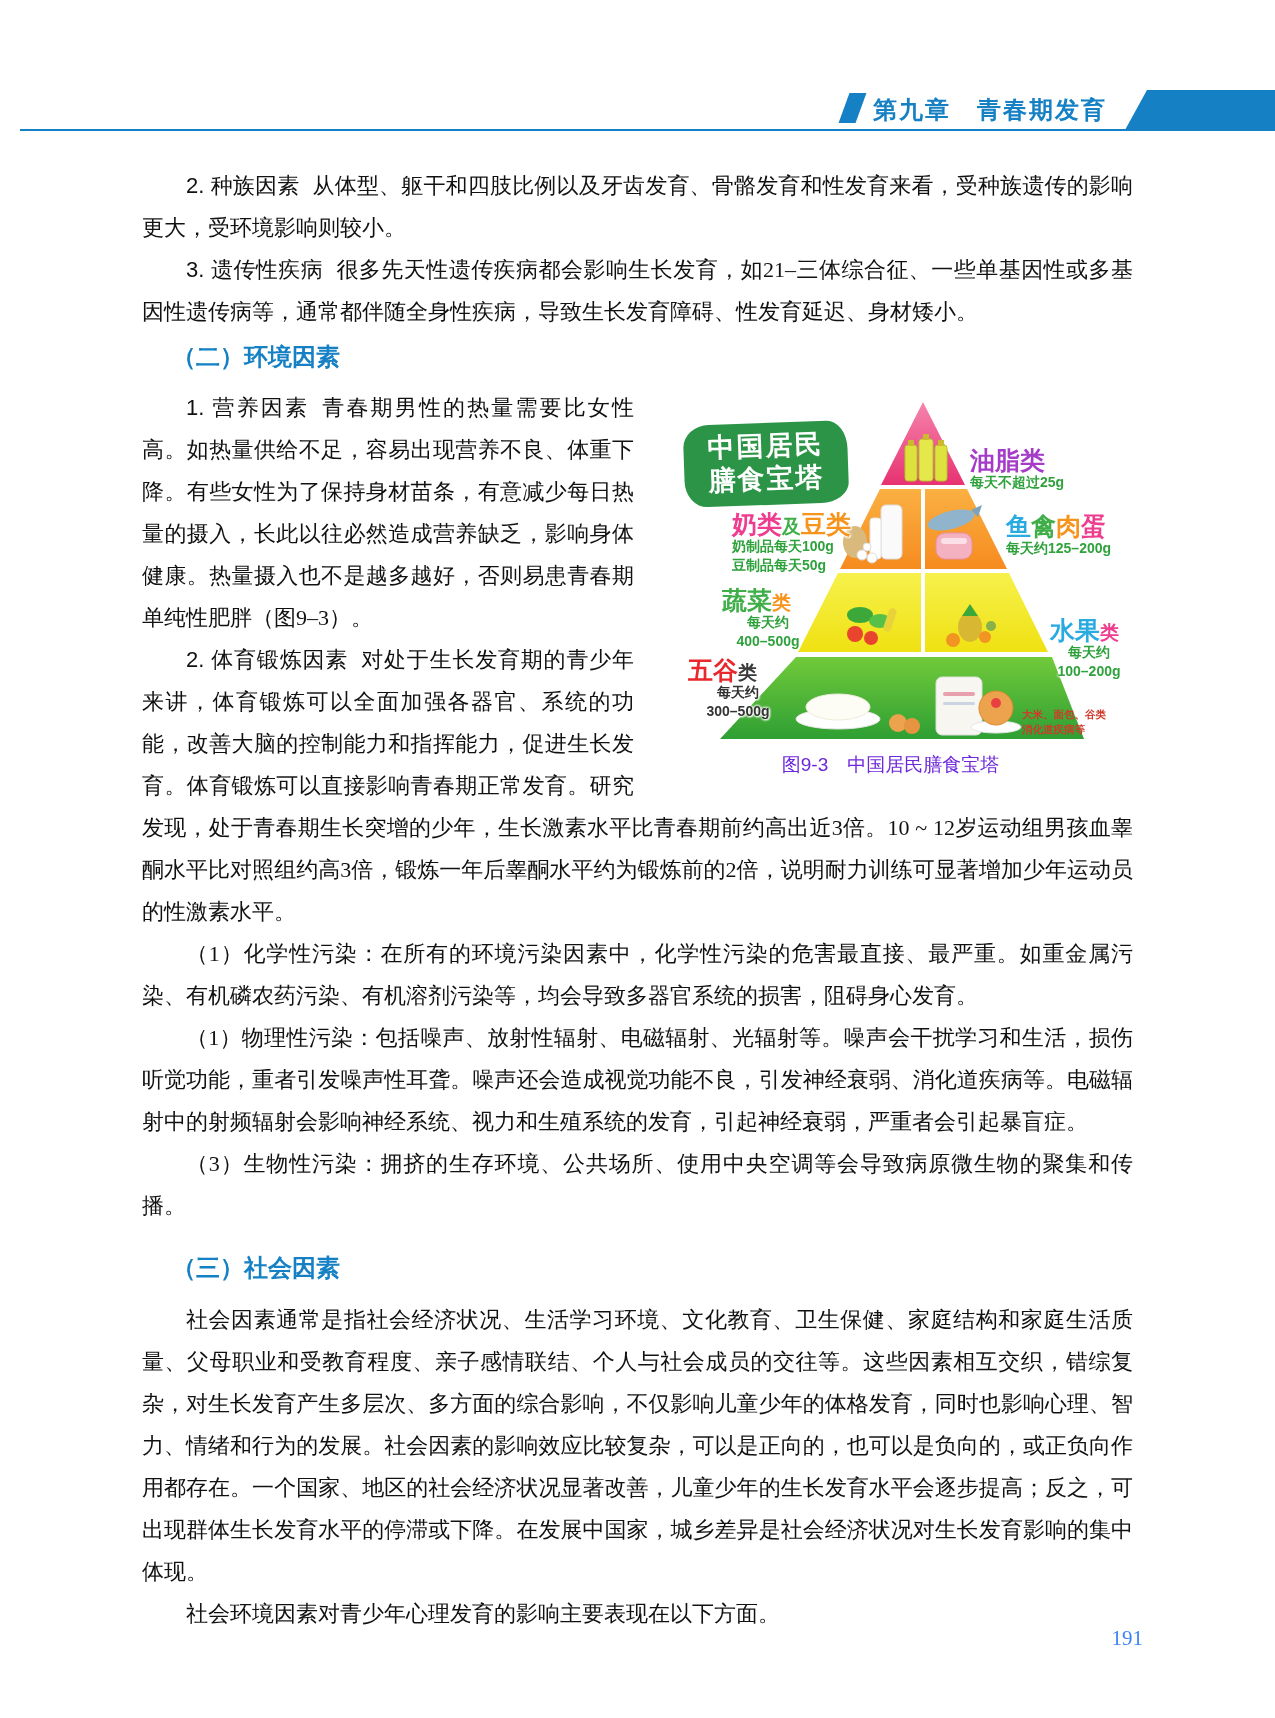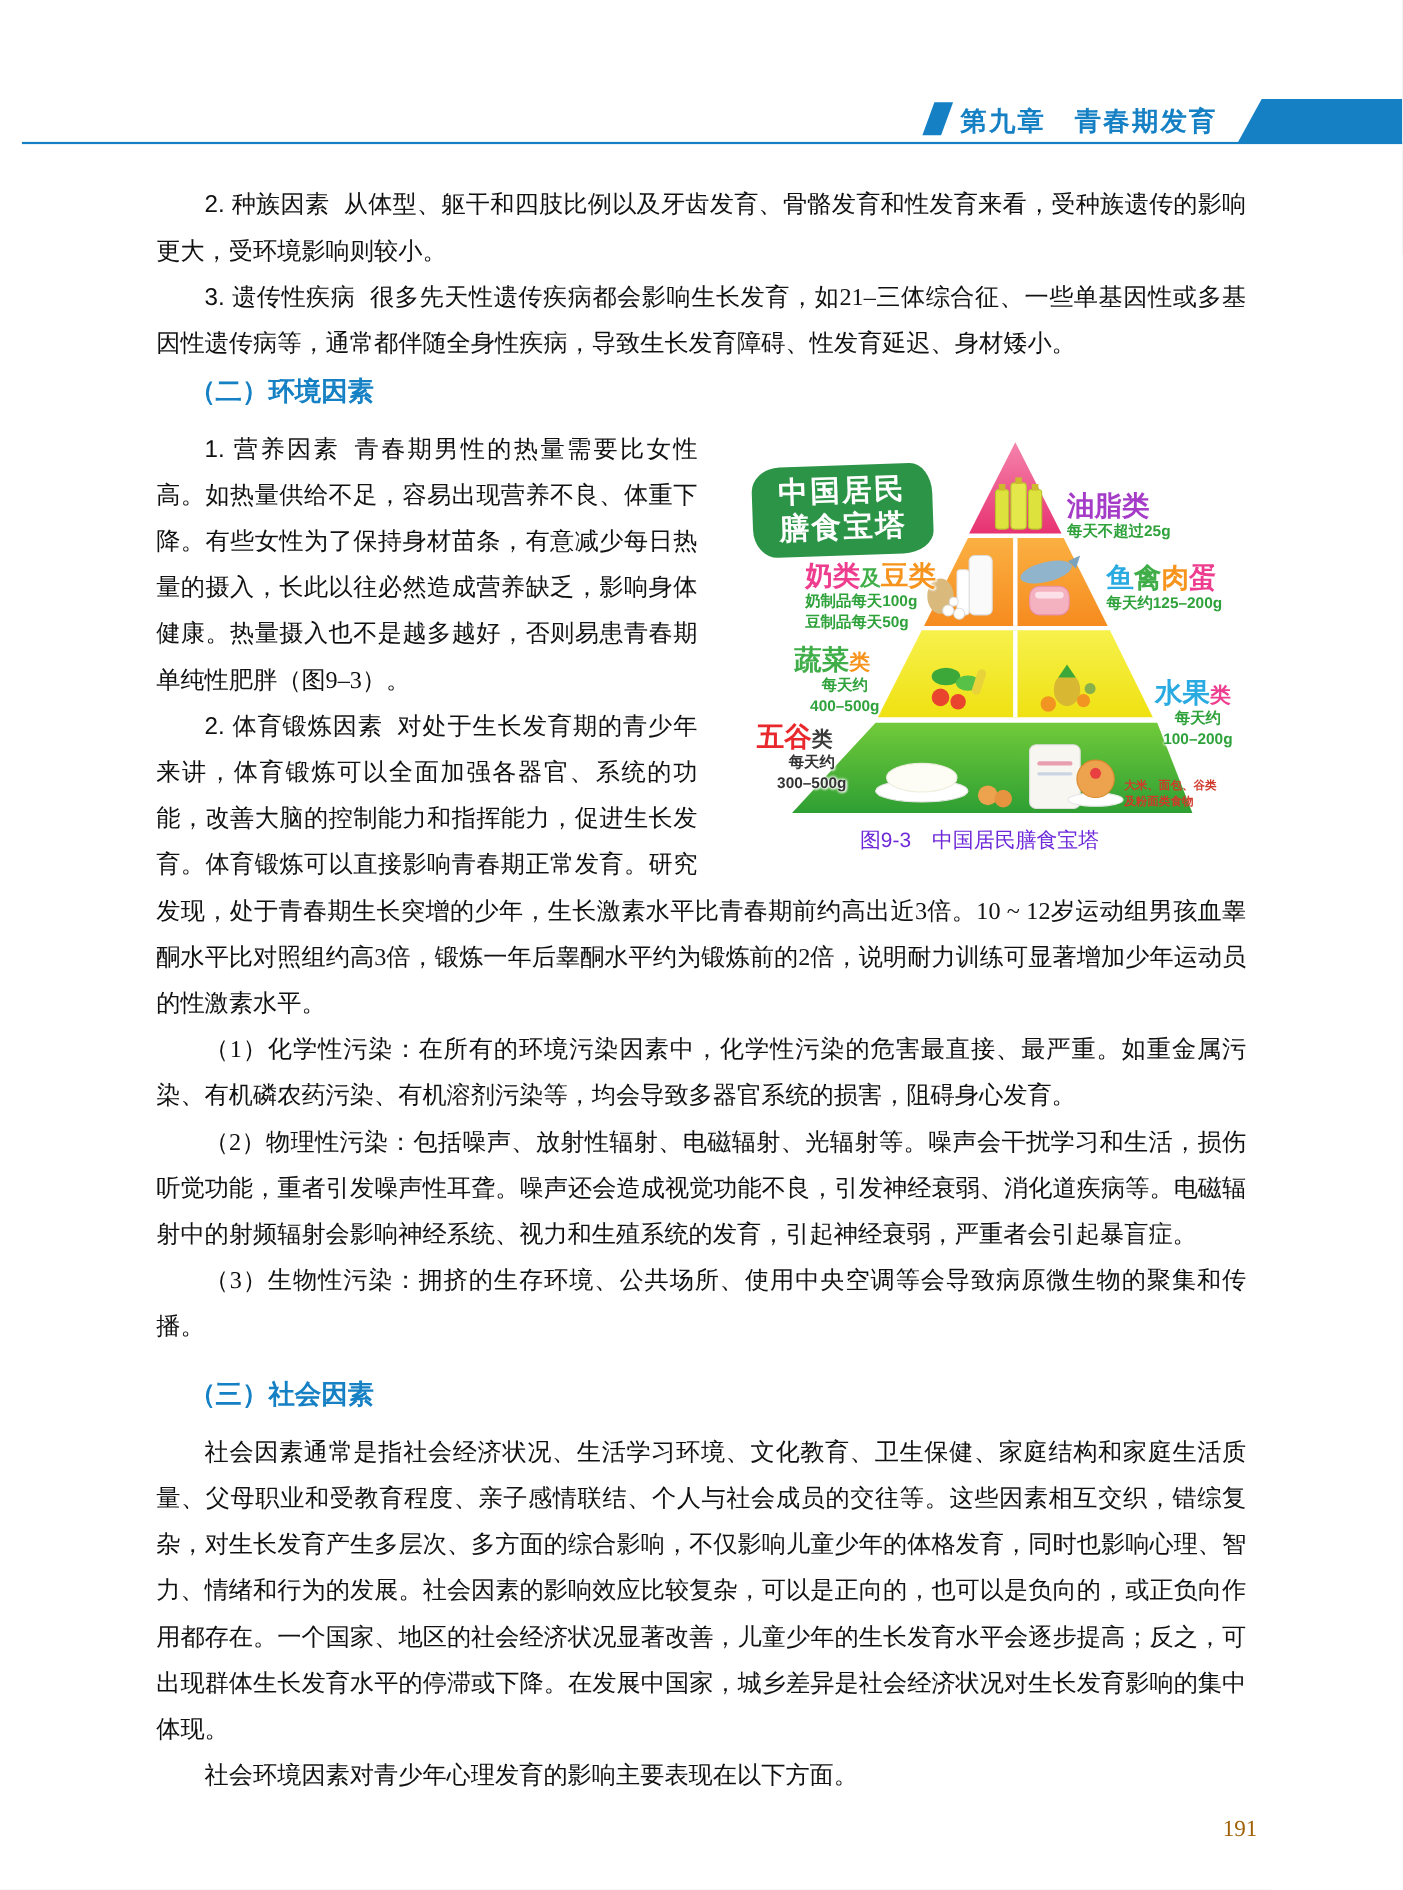--- a/index.html
+++ b/index.html
@@ -37,21 +37,21 @@
   .pname { font-weight:bold; font-size:25px; line-height:1.05; white-space:nowrap; }
   .pname .small { font-size:19px; }
   .pamt { font-weight:bold; font-size:14px; color:#2fa23c; line-height:1.35; white-space:nowrap; }
   .pamt.center { text-align:center; }
   .pamt.dark { color:#333; }
   .pnote { position:absolute; font-size:10.5px; font-weight:bold; color:#cf3a2c; line-height:1.45; white-space:nowrap; }
   .c-purple { color:#a53cc8; } .c-pink { color:#ee3d8f; } .c-green { color:#3fae49; }
   .c-orange { color:#f7941d; } .c-cyan { color:#29aae1; } .c-red { color:#e8282d; } .c-dark { color:#3a3a3a; }
   .fig-caption { margin-top:10px; text-align:center; font-family:"Liberation Sans","DejaVu Sans",sans-serif; font-size:19px; color:#6d28d9; line-height:26px; }
 
-  .page-number { position:absolute; top:1626px; right:132px; font-size:21px; color:#a16207;margin-top:24px; }
+  .page-number { position:absolute; top:1626px; right:132px; font-size:21px; color:#3b82f6; }
 </style>
 </head>
 <body>
 
 <div class="page">
 
   <div class="chapter-band">
     <div class="band-notch"></div>
     <div class="band-title">第九章　青春期发育</div>
     <div class="band-bar"></div>
@@ -179,35 +179,35 @@
         </div>
 
         <div class="plabel" style="left:40px; top:270px; width:100px;">
           <div class="pname"><span class="c-red">五谷</span><span class="small c-dark">类</span></div>
           <div class="pamt center dark">每天约</div>
           <div class="pamt center dark">300–500g</div>
         </div>
 
         <div class="pnote" style="left:374px; top:320px;">
           <div>大米、面包、谷类</div>
-          <div>及粉面类食物</div>
+          <div>消化道疾病等</div>
         </div>
       </div>
 
       <div class="fig-caption">图9-3　中国居民膳食宝塔</div>
     </div>
 
     <p class="para"><span class="lead">1. 营养因素</span><span>青春期男性的热量需要比女性高。如热量供给不足，容易出现营养不良、体重下降。有些女性为了保持身材苗条，有意减少每日热量的摄入，长此以往必然造成营养缺乏，影响身体健康。热量摄入也不是越多越好，否则易患青春期单纯性肥胖（图9–3）。</span></p>
 
     <p class="para"><span class="lead">2. 体育锻炼因素</span><span>对处于生长发育期的青少年来讲，体育锻炼可以全面加强各器官、系统的功能，改善大脑的控制能力和指挥能力，促进生长发育。体育锻炼可以直接影响青春期正常发育。研究发现，处于青春期生长突增的少年，生长激素水平比青春期前约高出近3倍。10 ~ 12岁运动组男孩血睾酮水平比对照组约高3倍，锻炼一年后睾酮水平约为锻炼前的2倍，说明耐力训练可显著增加少年运动员的性激素水平。</span></p>
 
 
     <p class="para">（1）化学性污染：在所有的环境污染因素中，化学性污染的危害最直接、最严重。如重金属污染、有机磷农药污染、有机溶剂污染等，均会导致多器官系统的损害，阻碍身心发育。</p>
 
-    <p class="para">（2）物理性污染：包括噪声、放射性辐射、电磁辐射、光辐射等。噪声会干扰学习和生活，损伤听觉功能，重者引发噪声性耳聋。噪声还会造成视觉功能不良，引发神经衰弱、消化道疾病等。电磁辐射中的射频辐射会影响神经系统、视力和生殖系统的发育，引起神经衰弱，严重者会引起暴盲症。</p>
+    <p class="para">（1）物理性污染：包括噪声、放射性辐射、电磁辐射、光辐射等。噪声会干扰学习和生活，损伤听觉功能，重者引发噪声性耳聋。噪声还会造成视觉功能不良，引发神经衰弱、消化道疾病等。电磁辐射中的射频辐射会影响神经系统、视力和生殖系统的发育，引起神经衰弱，严重者会引起暴盲症。</p>
 
     <p class="para">（3）生物性污染：拥挤的生存环境、公共场所、使用中央空调等会导致病原微生物的聚集和传播。</p>
 
     <h3 class="section-heading second">（三）社会因素</h3>
 
     <p class="para">社会因素通常是指社会经济状况、生活学习环境、文化教育、卫生保健、家庭结构和家庭生活质量、父母职业和受教育程度、亲子感情联结、个人与社会成员的交往等。这些因素相互交织，错综复杂，对生长发育产生多层次、多方面的综合影响，不仅影响儿童少年的体格发育，同时也影响心理、智力、情绪和行为的发展。社会因素的影响效应比较复杂，可以是正向的，也可以是负向的，或正负向作用都存在。一个国家、地区的社会经济状况显著改善，儿童少年的生长发育水平会逐步提高；反之，可出现群体生长发育水平的停滞或下降。在发展中国家，城乡差异是社会经济状况对生长发育影响的集中体现。</p>
 
     <p class="para">社会环境因素对青少年心理发育的影响主要表现在以下方面。</p>
 
   </div>

